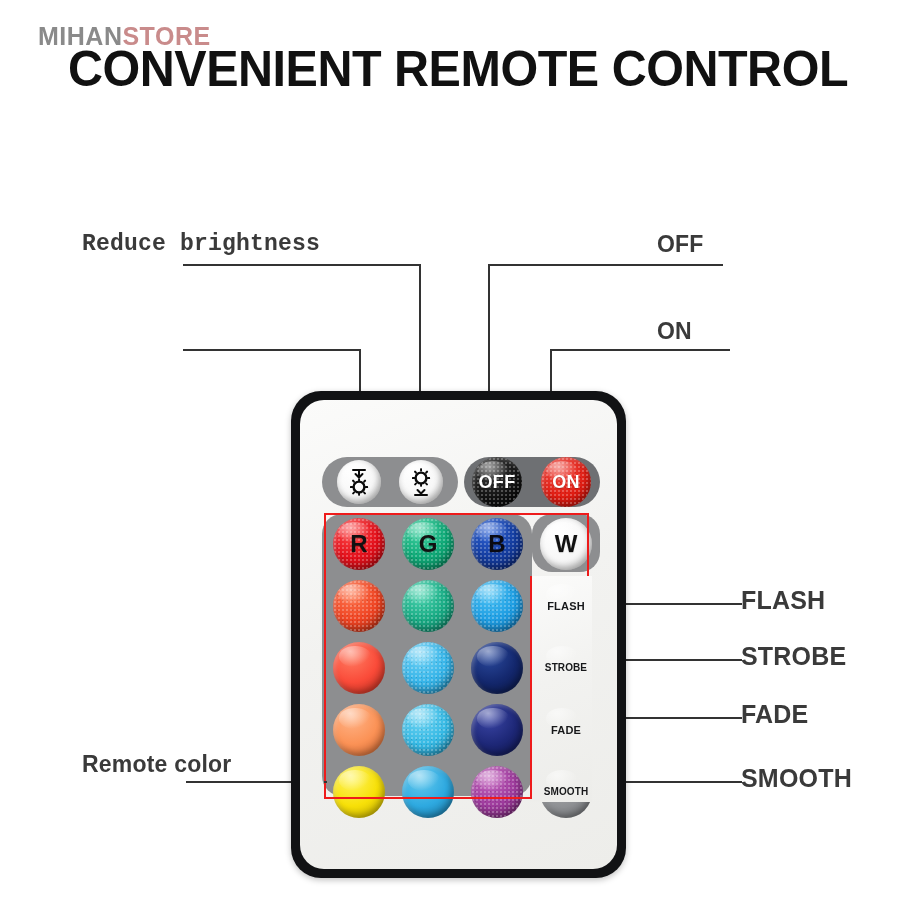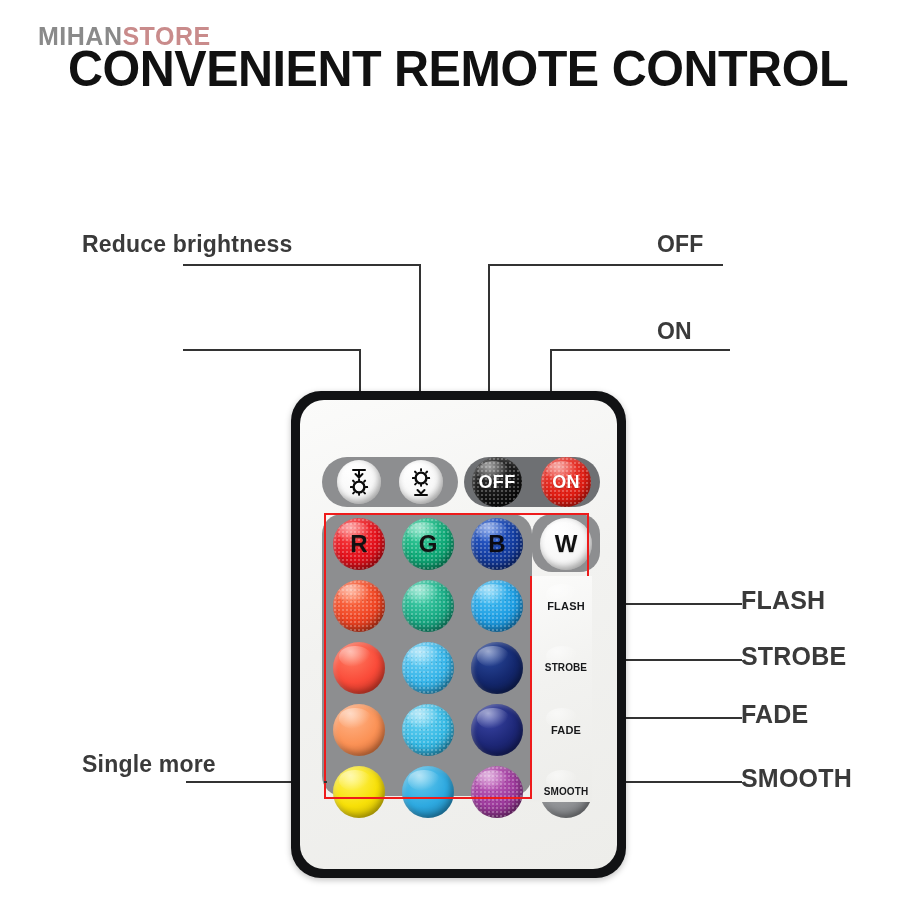--- a/index.html
+++ b/index.html
@@ -147,22 +147,22 @@
   <div class="lead lead-v" style="left:542px;top:349px;height:130px;"></div>
   <div class="lead lead-h" style="left:542px;top:349px;width:180px;"></div>
 
   <div class="lead lead-h" style="left:178px;top:781px;width:152px;"></div>
 
   <div class="lead lead-h" style="left:587px;top:603px;width:147px;"></div>
   <div class="lead lead-h" style="left:587px;top:659px;width:147px;"></div>
   <div class="lead lead-h" style="left:587px;top:717px;width:147px;"></div>
   <div class="lead lead-h" style="left:587px;top:781px;width:147px;"></div>
 
-  <div class="lbl" style="left:74px;top:233px;">Reduce brightness</div>
-  <div class="lbl" style="left:74px;top:753px;">Single more</div>
+  <div class="lbl" style="left:74px;top:233px;font-family:Liberation Mono, monospace;">Reduce brightness</div>
+  <div class="lbl" style="left:74px;top:753px;">Remote color</div>
 
   <div class="lbl" style="left:649px;top:233px;">OFF</div>
   <div class="lbl" style="left:649px;top:320px;">ON</div>
 
   <div class="lbl lbl-r" style="left:733px;top:588px;">FLASH</div>
   <div class="lbl lbl-r" style="left:733px;top:644px;">STROBE</div>
   <div class="lbl lbl-r" style="left:733px;top:702px;">FADE</div>
   <div class="lbl lbl-r" style="left:733px;top:766px;">SMOOTH</div>
 
   <div class="remote">

